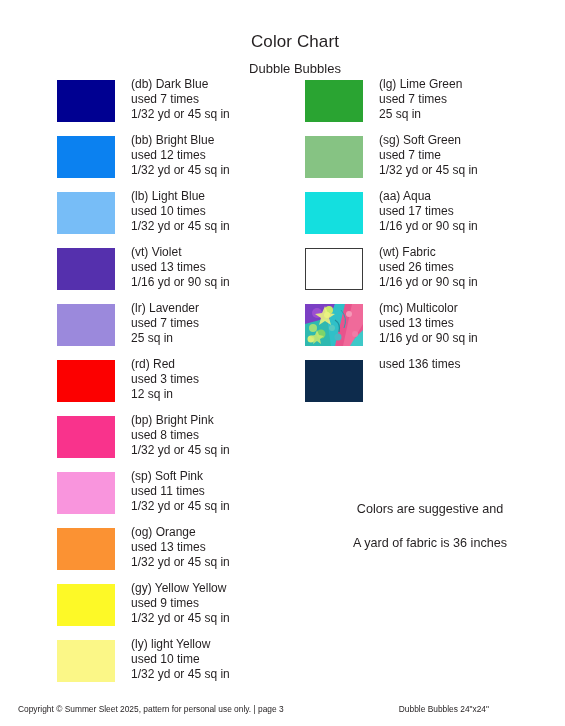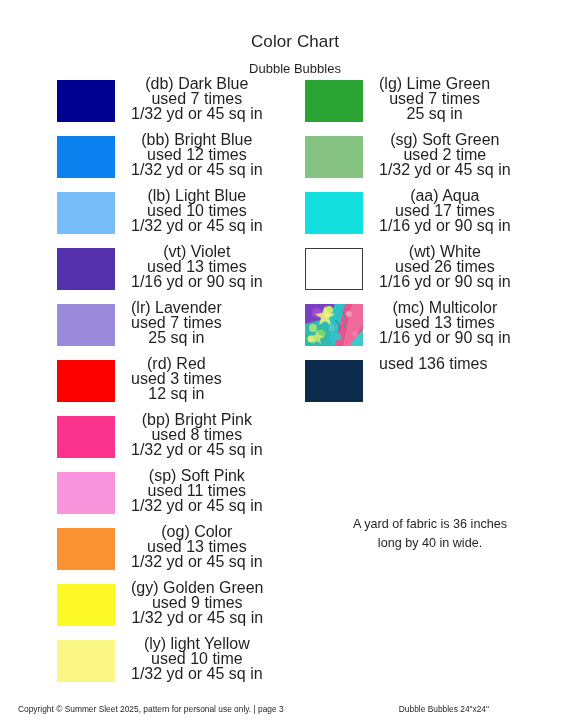--- a/index.html
+++ b/index.html
@@ -63,24 +63,23 @@
   }
   .swatch.print svg {
     display: block;
     width: 100%;
     height: 100%;
   }
   .entry-text {
     position: absolute;
     left: 74px;
     top: -3px;
-    font-size: 16px;
+    font-size: 12px;
     line-height: 14.8px;
     white-space: nowrap;
-    text-align: center;
   }
   .entry-text div { }
 
   
   .notes {
     position: absolute;
     left: 300px;
     top: 500px;
     width: 260px;
     text-align: center;
@@ -182,29 +181,29 @@
       <div class="swatch" style="background: rgb(249, 149, 221);"></div>
       <div class="entry-text">
         <div>(sp) Soft Pink</div>
         <div>used 11 times</div>
         <div>1/32 yd or 45 sq in</div>
       </div>
     </div>
     <div class="entry">
       <div class="swatch" style="background: rgb(251, 146, 51);"></div>
       <div class="entry-text">
-        <div>(og) Color</div>
+        <div>(og) Orange</div>
         <div>used 13 times</div>
         <div>1/32 yd or 45 sq in</div>
       </div>
     </div>
     <div class="entry">
       <div class="swatch" style="background: rgb(253, 249, 39);"></div>
       <div class="entry-text">
-        <div>(gy) Golden Green</div>
+        <div>(gy) Yellow Yellow</div>
         <div>used 9 times</div>
         <div>1/32 yd or 45 sq in</div>
       </div>
     </div>
     <div class="entry">
       <div class="swatch" style="background: rgb(251, 247, 135);"></div>
       <div class="entry-text">
         <div>(ly) light Yellow</div>
         <div>used 10 time</div>
         <div>1/32 yd or 45 sq in</div>
@@ -218,36 +217,36 @@
       <div class="entry-text">
         <div>(lg) Lime Green</div>
         <div>used 7 times</div>
         <div>25 sq in</div>
       </div>
     </div>
     <div class="entry">
       <div class="swatch" style="background: rgb(134, 195, 131);"></div>
       <div class="entry-text">
         <div>(sg) Soft Green</div>
-        <div>used 2 time</div>
+        <div>used 7 time</div>
         <div>1/32 yd or 45 sq in</div>
       </div>
     </div>
     <div class="entry">
       <div class="swatch" style="background: rgb(20, 223, 223);"></div>
       <div class="entry-text">
         <div>(aa) Aqua</div>
         <div>used 17 times</div>
         <div>1/16 yd or 90 sq in</div>
       </div>
     </div>
     <div class="entry">
       <div class="swatch bordered" style="background: rgb(255, 255, 255);"></div>
       <div class="entry-text">
-        <div>(wt) White</div>
+        <div>(wt) Fabric</div>
         <div>used 26 times</div>
         <div>1/16 yd or 90 sq in</div>
       </div>
     </div>
     <div class="entry">
       <div class="swatch print">
         <svg viewBox="0 0 58 42" preserveAspectRatio="none">
           <rect x="0" y="0" width="58" height="42" fill="#3ec8c8"></rect>
           <path d="M0 0 L30 0 L14 42 L0 42 Z" fill="#7b3fc4"></path>
           <path d="M30 0 L58 0 L58 14 L34 42 L16 42 Z" fill="#30c0c8"></path>
@@ -279,23 +278,23 @@
     <div class="entry">
       <div class="swatch" style="background: rgb(13, 43, 76);"></div>
       <div class="entry-text">
         <div>used 136 times</div>
       </div>
     </div>
   </div>
 
 <div class="notes" id="notes-block">
     <div class="para">
+      <div>Colors are suggestive and</div>
     </div>
     <div class="para">
       <div>A yard of fabric is 36 inches</div>
-      <div>long by 40 in wide.</div>
     </div>
   </div>
 
 <div class="footer">
   <div class="footer-left">Copyright © Summer Sleet 2025, pattern for personal use only. | page 3</div>
   <div class="footer-right">Dubble Bubbles 24"x24"</div>
 </div>
 
 </body></html>

